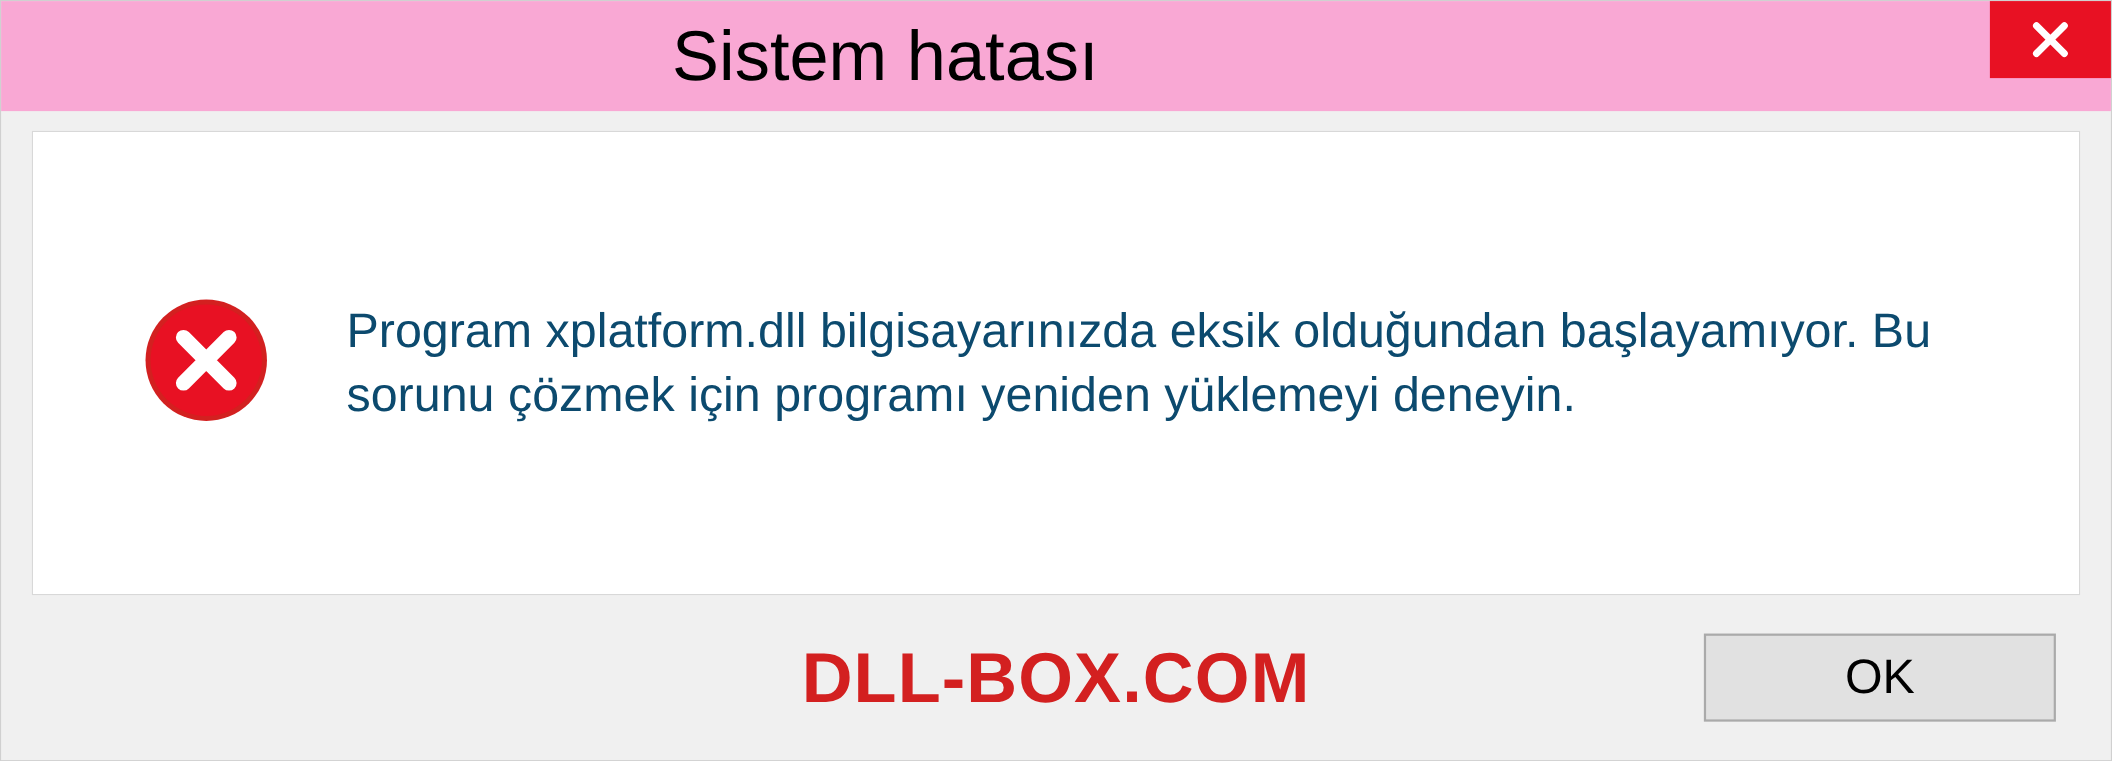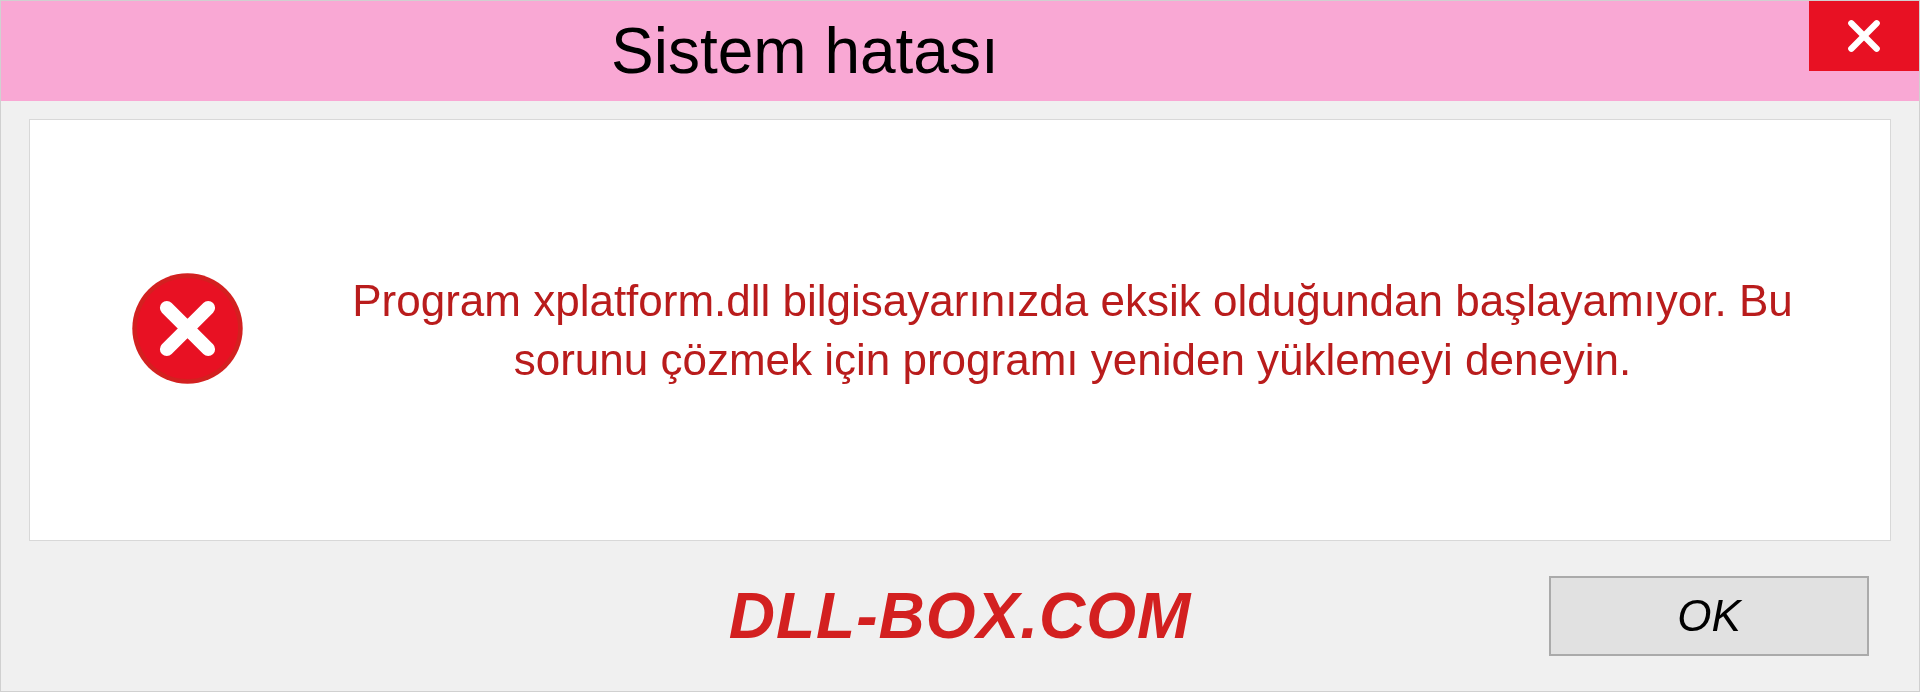--- a/index.html
+++ b/index.html
@@ -64,56 +64,53 @@
     .error-icon-wrap {
       flex-shrink: 0;
     }
     .error-icon-wrap svg {
       width: 115px;
       height: 115px;
     }
     .message-text {
       font-size: 44px;
       line-height: 1.35;
-      color: #b91c1c;
+      color: #0c4a6e;
       font-weight: 400;
-      text-align: center;
     }
     .footer {
       height: 150px;
       display: flex;
       align-items: center;
       justify-content: flex-end;
       padding-right: 50px;
       position: relative;
     }
     .watermark {
       position: absolute;
       left: 50%;
       transform: translateX(-50%);
       font-size: 64px;
       font-weight: 800;
-      font-style: italic;
       color: #d32020;
       letter-spacing: 1px;
       font-family: Arial, sans-serif;
     }
     .ok-btn {
       width: 320px;
       height: 80px;
       background: #e1e1e1;
       border: 2px solid #aaaaaa;
       font-size: 44px;
       color: #000;
       cursor: pointer;
       display: flex;
       align-items: center;
       justify-content: center;
       font-family: inherit;
-      font-style: italic;
     }
   </style>
 </head>
 <body>
 
 <div class="dialog">
 
   <div class="titlebar">
     <div class="title-text">Sistem hatası</div>
     <div class="close-btn">

